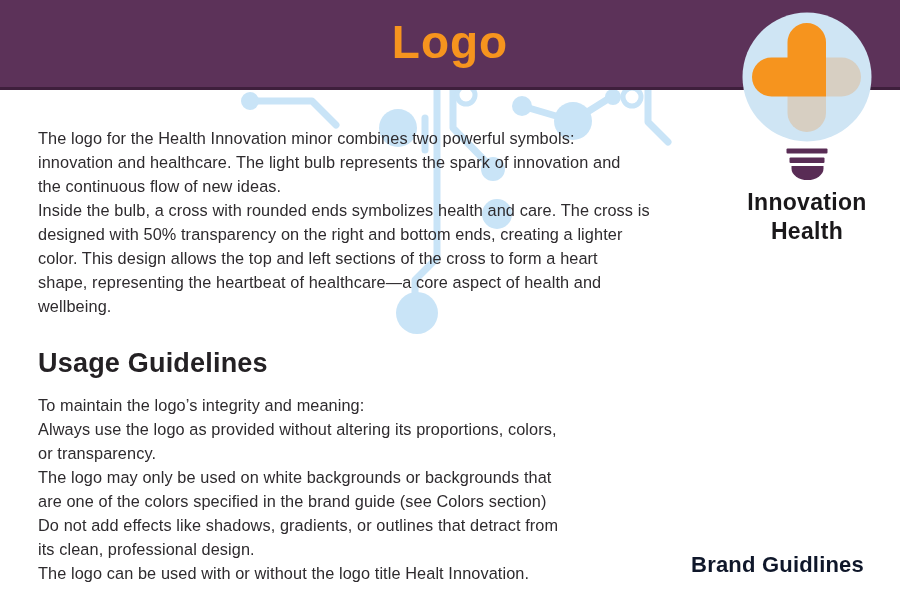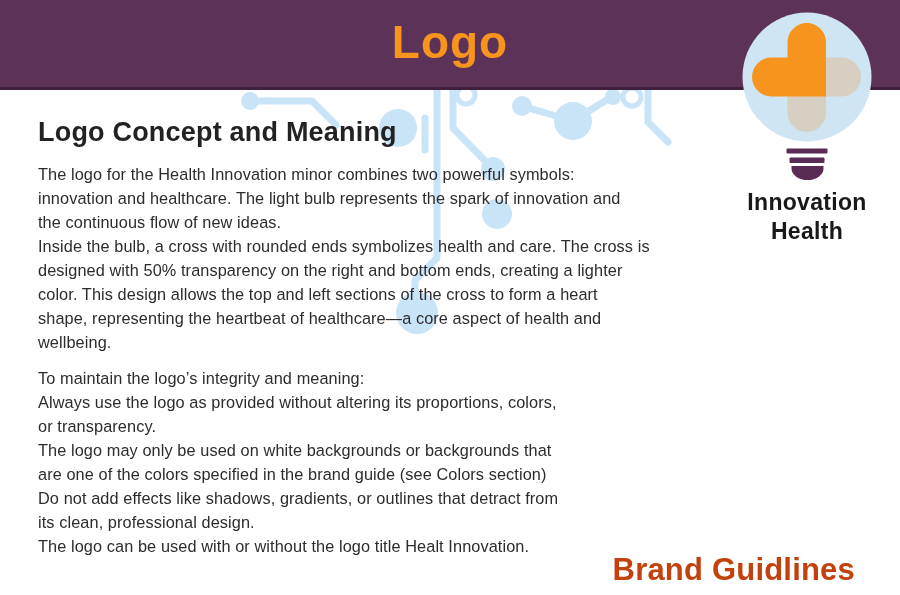--- a/index.html
+++ b/index.html
@@ -52,22 +52,22 @@
     margin:0;font-size:27px;font-weight:700;letter-spacing:0.2px;
     color:var(--heading-text);line-height:36px;
   }
   .content p{
     margin:12px 0 0 0;font-size:16.3px;line-height:24px;letter-spacing:0.1px;
     color:var(--body-text);white-space:pre-line;
   }
   .section-usage h2{margin-top:27px;}
   
   .footer-label{
-    position:absolute;right:45px;top:552px;z-index:4;
-    font-size:31px;font-weight:700;letter-spacing:0.2px;color:#c2410c;
+    position:absolute;right:36px;top:552px;z-index:4;
+    font-size:22px;font-weight:700;letter-spacing:0.2px;color:#0f172a;
   }
 </style>
 </head>
 <body>
 
 <div class="page">
 
   <svg class="circuit" viewBox="0 0 900 595" aria-hidden="true">
     <path class="ln" d="M250,101 H312 L336,125"></path>
     <path class="ln" d="M437,90 V258 L415,280 V302"></path>
@@ -102,31 +102,31 @@
     <path class="bulb-base" d="M791.5,166 L823.5,166 L823.5,168.5 A16,11.5 0 0 1 791.5,168.5 Z"></path>
   </svg>
 
   <div class="wordmark">
     <span>Innovation</span>
     <span>Health</span>
   </div>
 
   <main class="content">
     <section class="section-concept">
-      <h2>Logo Concept and Meaning</h2>
       <p>The logo for the Health Innovation minor combines two powerful symbols:
 innovation and healthcare. The light bulb represents the spark of innovation and
 the continuous flow of new ideas.
 Inside the bulb, a cross with rounded ends symbolizes health and care. The cross is
 designed with 50% transparency on the right and bottom ends, creating a lighter
 color. This design allows the top and left sections of the cross to form a heart
 shape, representing the heartbeat of healthcare—a core aspect of health and
 wellbeing.</p>
     </section>
     <section class="section-usage">
+      <h2>Usage Guidelines</h2>
       <p>To maintain the logo’s integrity and meaning:
 Always use the logo as provided without altering its proportions, colors,
 or transparency.
 The logo may only be used on white backgrounds or backgrounds that
 are one of the colors specified in the brand guide (see Colors section)
 Do not add effects like shadows, gradients, or outlines that detract from
 its clean, professional design.
 The logo can be used with or without the logo title Healt Innovation.</p>
     </section>
   </main>

